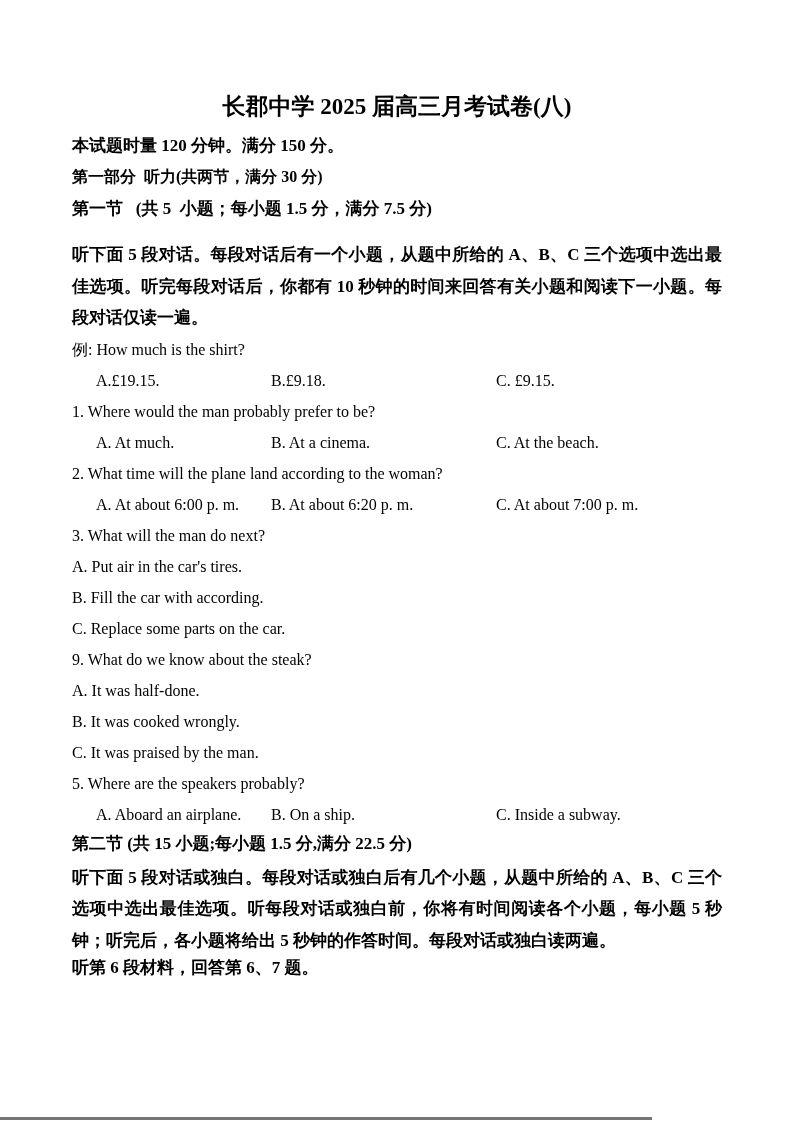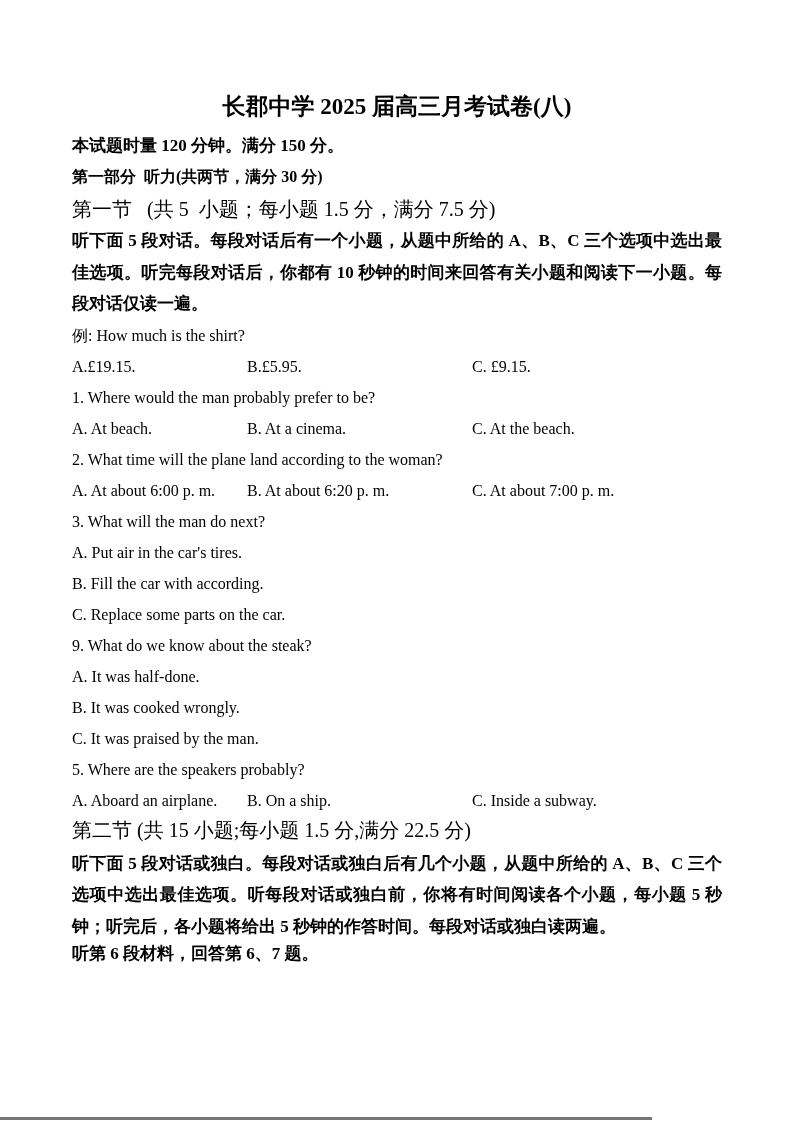--- a/index.html
+++ b/index.html
@@ -34,41 +34,41 @@
   .exam-info {
     font-size: 17px; font-weight: bold;
     text-align: left; line-height: 24px;
     margin-top: 12px; white-space: pre;
   }
   .part-heading {
     font-size: 16px; font-weight: bold;
     line-height: 26px; margin-top: 6px; white-space: pre;
   }
   .section-heading {
-    font-size: 20px; font-weight: normal;
+    font-size: 17px; font-weight: bold;
     line-height: 26px; margin-top: 6px; white-space: pre;
   }
   .section-heading.s2 { margin-top: 1px; }
   .cn-para {
     font-size: 17px; font-weight: bold;
     line-height: 31.5px;
     text-align: justify;
-    margin-top: 3px;
+    margin-top: 17px;
   }
   .cn-para.p2 { margin-top: 5px; }
   .en-line {
     font-size: 16px; line-height: 31px;
     white-space: pre;
   }
   .opt-row {
     display: flex;
     font-size: 16px; line-height: 31px;
   }
   .opt-cell { white-space: pre; }
-  .opt-cell.a { width: 175px; }
+  .opt-cell.a { width: 175px; margin-left: 24px; }
   .opt-cell.b { width: 225px; }
   .opt-cell.c { flex: 1; }
   .material-note {
     font-size: 17px; font-weight: bold;
     line-height: 24px; white-space: pre;
   }
   .bottom-bar {
     position: absolute;
     left: 0; right: 0; bottom: 2px;
     height: 3px;
@@ -85,27 +85,27 @@
     <div class="exam-info">本试题时量 120 分钟。满分 150 分。</div>
 
     <div class="part-heading">第一部分  听力(共两节，满分 30 分)</div>
 
     <div class="section-heading">第一节   (共 5  小题；每小题 1.5 分，满分 7.5 分)</div>
     <div class="cn-para">听下面 5 段对话。每段对话后有一个小题，从题中所给的 A、B、C 三个选项中选出最佳选项。听完每段对话后，你都有 10 秒钟的时间来回答有关小题和阅读下一小题。每段对话仅读一遍。</div>
 
     <div class="en-line">例: How much is the shirt?</div>
     <div class="opt-row">
       <span class="opt-cell a">A.£19.15.</span>
-      <span class="opt-cell b">B.£5.95.</span>
+      <span class="opt-cell b">B.£9.18.</span>
       <span class="opt-cell c">C. £9.15.</span>
     </div>
 
     <div class="en-line">1. Where would the man probably prefer to be?</div>
     <div class="opt-row">
-      <span class="opt-cell a">A. At beach.</span>
+      <span class="opt-cell a">A. At much.</span>
       <span class="opt-cell b">B. At a cinema.</span>
       <span class="opt-cell c">C. At the beach.</span>
     </div>
 
     <div class="en-line">2. What time will the plane land according to the woman?</div>
     <div class="opt-row">
       <span class="opt-cell a">A. At about 6:00 p. m.</span>
       <span class="opt-cell b">B. At about 6:20 p. m.</span>
       <span class="opt-cell c">C. At about 7:00 p. m.</span>
     </div>

